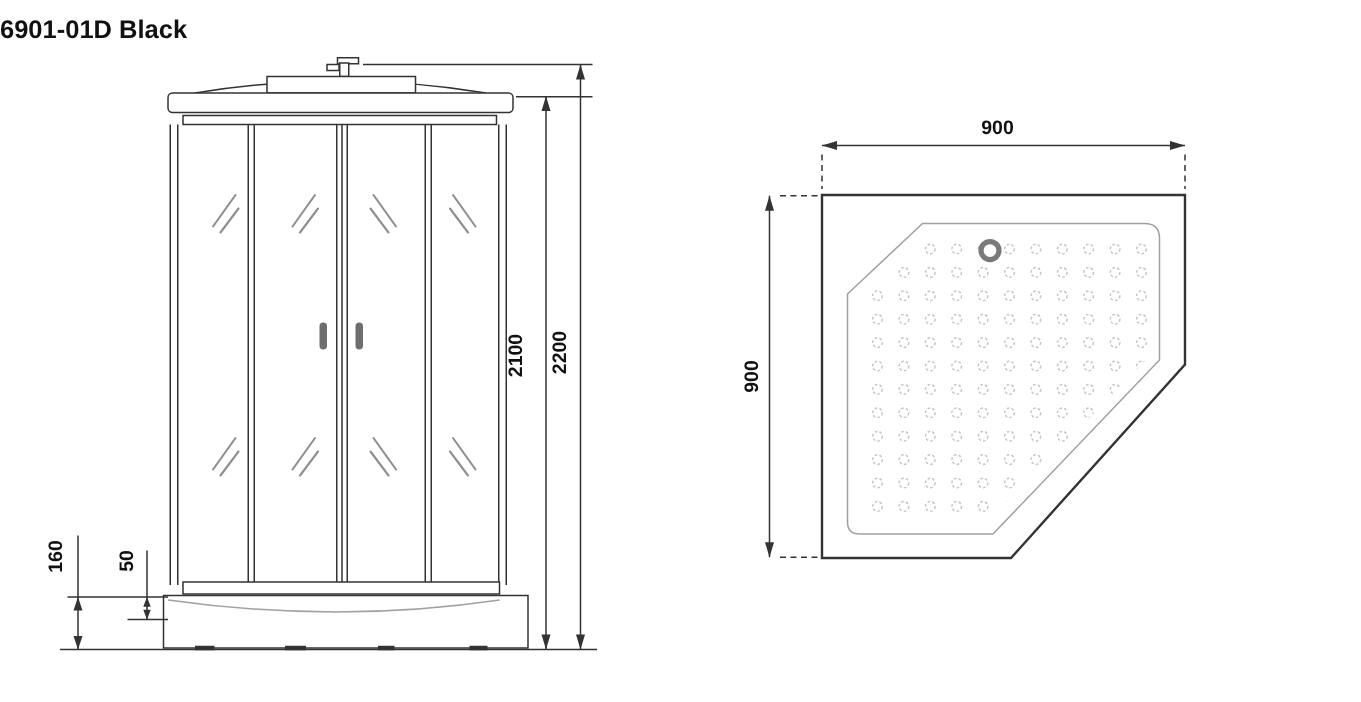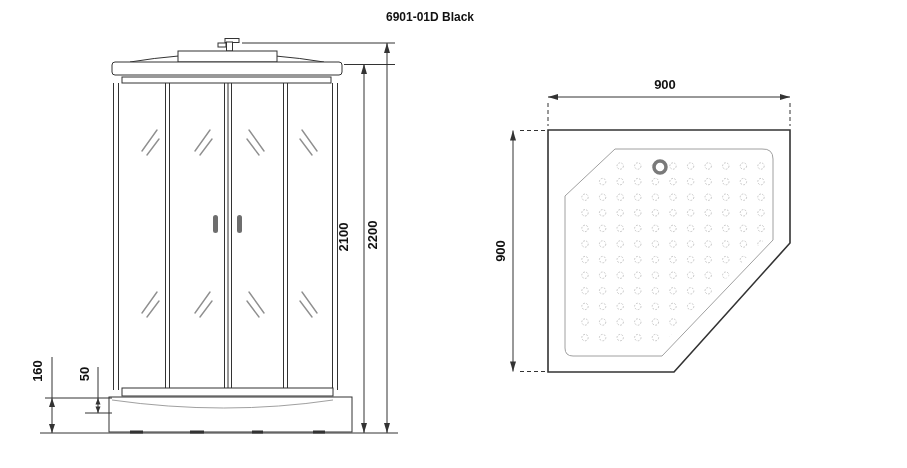--- a/index.html
+++ b/index.html
@@ -6,22 +6,22 @@
     --line:#333333; --light-line:#a0a0a0; --dots:#c6c6c6; --drain:#7a7a7a;
     --handle:#6e6e6e; --hatch:#8f8f8f; --background:#ffffff; --text:#111111;
   }
   html,body{margin:0;padding:0;}
   body{
     width:907px;height:468px;position:relative;overflow:hidden;
     background:var(--background);
     font-family:"Liberation Sans", sans-serif;
   }
   .title{
-    position:absolute;top:10px;left:0;width:860px;text-align:center;
-    font-size:12px;font-weight:bold;color:var(--text);letter-spacing:0px;
+    position:absolute;top:10px;left:0;width:860px;text-align:left;
+    font-size:17px;font-weight:bold;color:var(--text);letter-spacing:0px;
   }
   svg{position:absolute;top:0;left:0;}
   .ln{stroke:var(--line);stroke-width:1;fill:none;}
   .ln2{stroke-width:1.6;}
   .fillw{fill:var(--background);}
   .lt{stroke:var(--light-line);stroke-width:1;fill:none;}
   .hatch{stroke:var(--hatch);stroke-width:1.4;fill:none;stroke-linecap:round;}
   .handle{fill:var(--handle);stroke:none;}
   .arrow{fill:var(--line);stroke:none;}
   .foot{fill:var(--line);stroke:none;}

